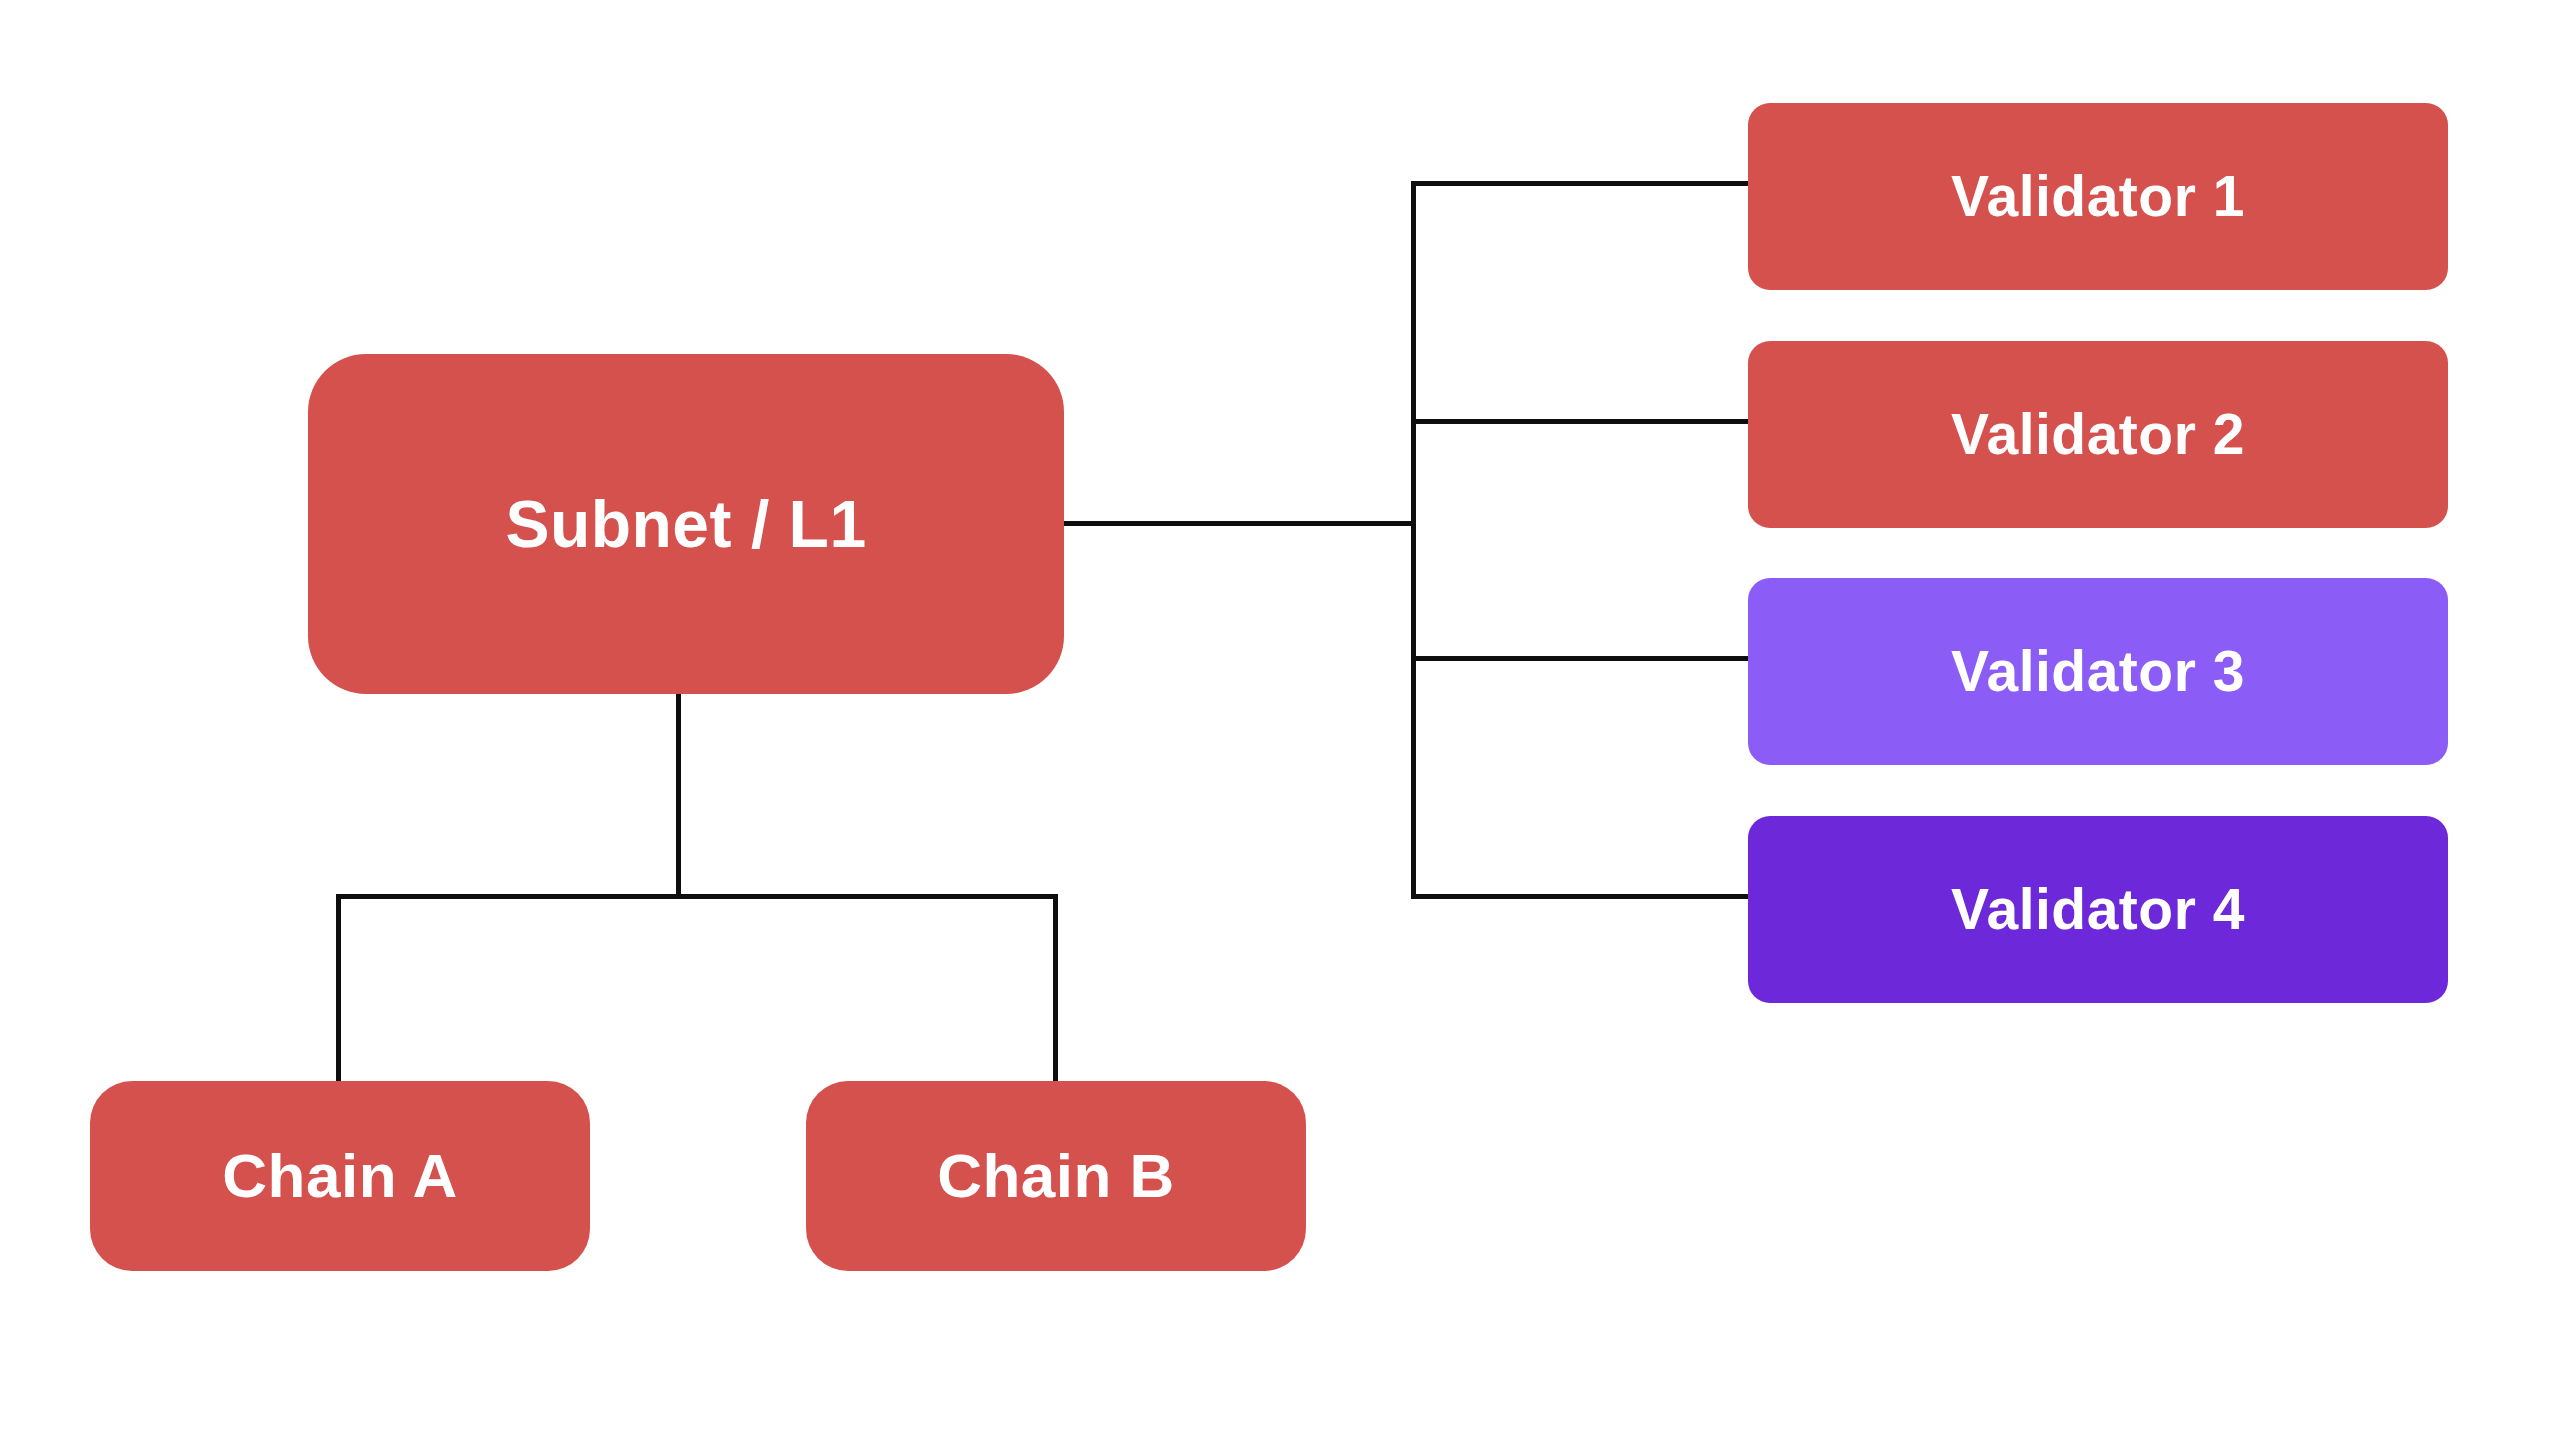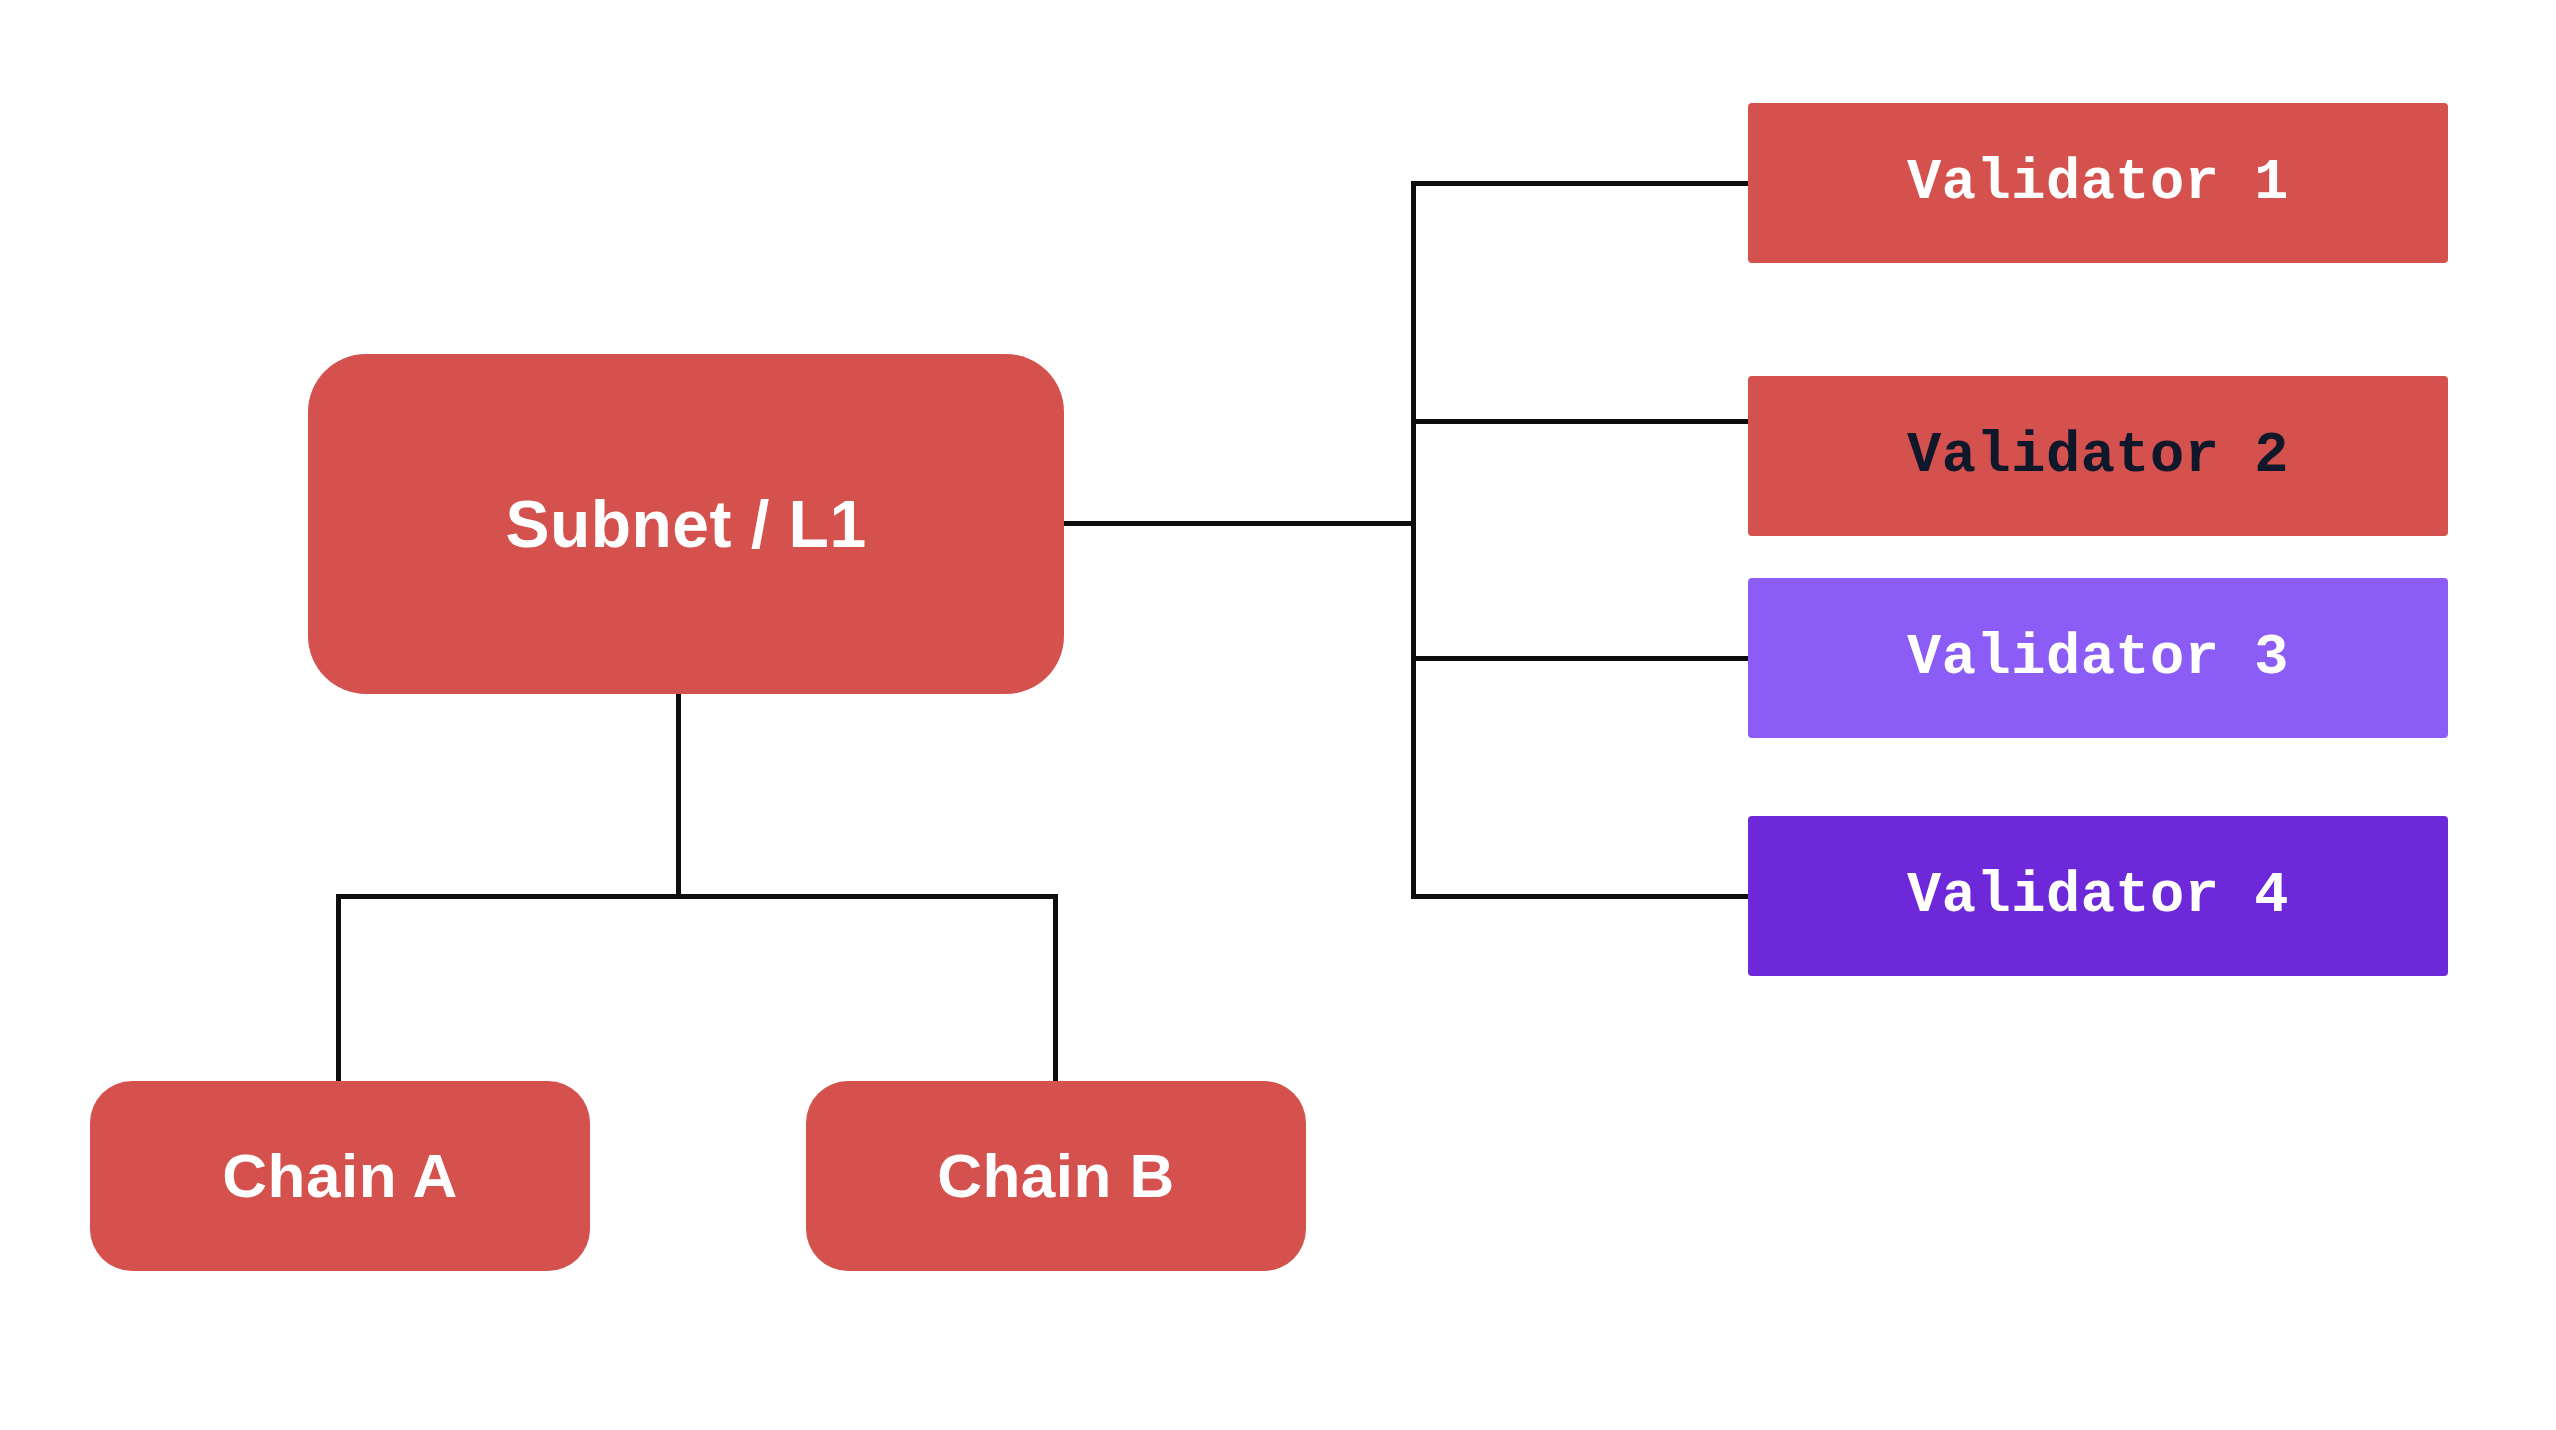--- a/index.html
+++ b/index.html
@@ -32,23 +32,22 @@
   }
   .node-subnet {
     left: 308px; top: 354px;
     width: 756px; height: 340px;
     border-radius: 58px;
   }
   .node-subnet .label { font-size: 66px; }
 
   .node-validator {
     left: 1748px;
-    width: 700px; height: 160px;
-    border-radius: 4px;
-    font-family: Liberation Mono, monospace;
+    width: 700px; height: 187px;
+    border-radius: 22px;
   }
   .node-validator .label { font-size: 57px; }
   .node-validator-1 { top: 103px; }
   .node-validator-2 { top: 341px; }
   .node-validator-3 { top: 578px; }
   .node-validator-4 { top: 816px; }
 
   .node-chain {
     top: 1081px;
     width: 500px; height: 190px;
@@ -91,21 +90,21 @@
   <div class="edge edge-v e-chain-a-drop" style="background: rgb(14, 14, 14);"></div>
   <div class="edge edge-v e-chain-b-drop" style="background: rgb(14, 14, 14);"></div>
 
   <div class="node node-subnet" style="background: rgb(213, 81, 77); color: rgb(255, 255, 255);">
     <span class="label">Subnet / L1</span>
   </div>
 
   <div class="node node-validator node-validator-1" style="background: rgb(213, 81, 77); color: rgb(255, 255, 255);">
     <span class="label">Validator 1</span>
   </div>
-  <div class="node node-validator node-validator-2" style="background: rgb(213, 81, 77); color: #0f172a; margin-top: 35px;">
+  <div class="node node-validator node-validator-2" style="background: rgb(213, 81, 77); color: #ffffff;">
     <span class="label">Validator 2</span>
   </div>
   <div class="node node-validator node-validator-3" style="background: #8b5cf6; color: rgb(255, 255, 255);">
     <span class="label">Validator 3</span>
   </div>
   <div class="node node-validator node-validator-4" style="background: #6d28d9; color: rgb(255, 255, 255);">
     <span class="label">Validator 4</span>
   </div>
 
   <div class="node node-chain node-chain-a" style="background: rgb(213, 81, 77); color: rgb(255, 255, 255);">

